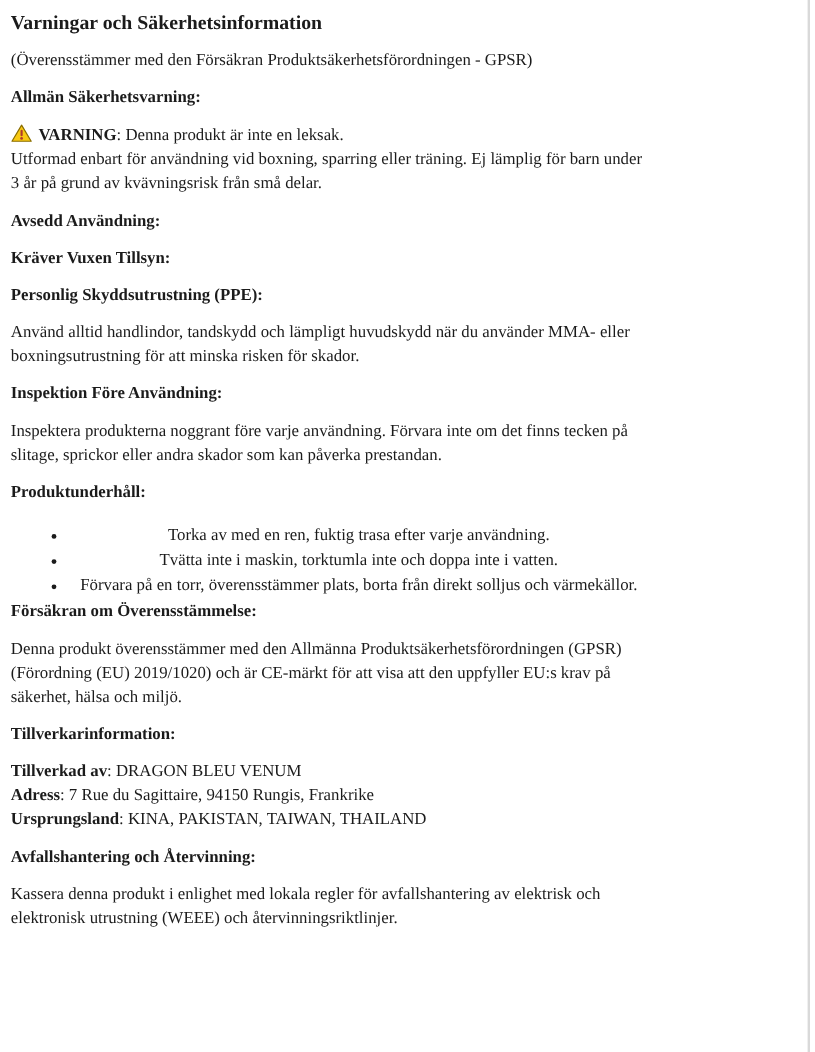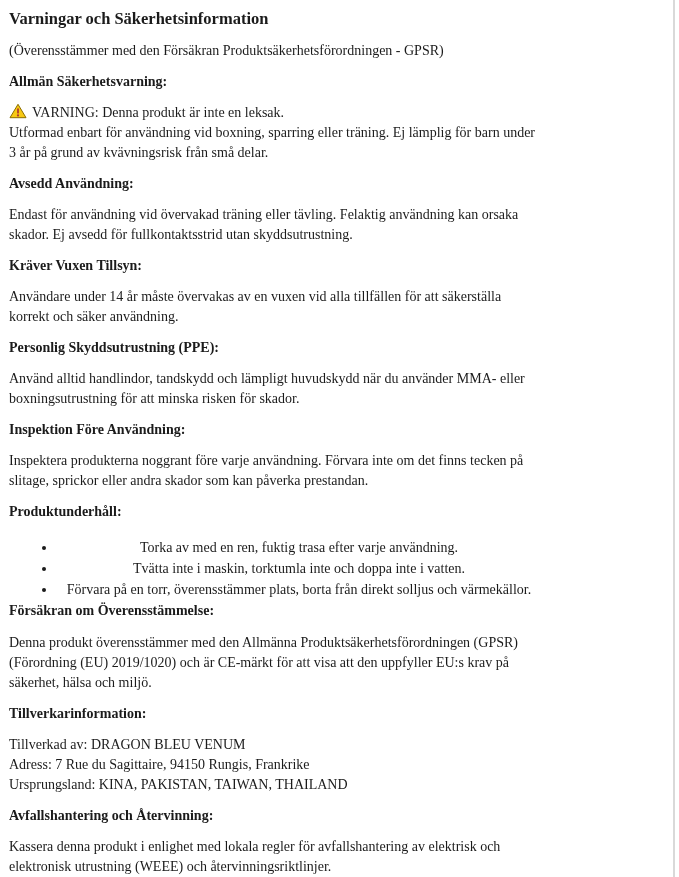--- a/index.html
+++ b/index.html
@@ -45,21 +45,21 @@
   ul.bullets li {
     line-height: 20px;
     margin: 0 0 1px 0;
   }
   .warn-icon {
     display: inline-block;
     vertical-align: -2px;
     margin-right: 5px;
     line-height: 0;
   }
-  b.inline-label { font-weight: normal; }
+  b.inline-label { font-weight: bold; }
 </style>
 </head>
 <body>
 
 <div class="page">
 
   <div class="doc-title">Varningar och Säkerhetsinformation</div>
 
   <p>(Överensstämmer med den Försäkran Produktsäkerhetsförordningen - GPSR)</p>
 
@@ -67,24 +67,22 @@
   <p>
     <span class="warn-icon"><svg width="18" height="16" viewBox="0 0 18 16">
           <path d="M9 1.3 L17 14.7 H1 Z" fill="#f8c913" stroke="#8a6d00" stroke-width="1" stroke-linejoin="round"></path>
           <rect x="8.1" y="5.2" width="1.8" height="5.4" rx="0.9" fill="#b03a2e"></rect>
           <circle cx="9" cy="12.4" r="1.15" fill="#b03a2e"></circle>
         </svg></span><b class="inline-label">VARNING</b><span>: Denna produkt är inte en leksak.</span><br>
     <span>Utformad enbart för användning vid boxning, sparring eller träning. Ej lämplig för barn under 3 år på grund av kvävningsrisk från små delar.</span>
   </p>
 
   <p class="heading">Avsedd Användning:</p>
-  <p>Endast för användning vid övervakad träning eller tävling. Felaktig användning kan orsaka skador. Ej avsedd för fullkontaktsstrid utan skyddsutrustning.</p>
 
   <p class="heading">Kräver Vuxen Tillsyn:</p>
-  <p>Användare under 14 år måste övervakas av en vuxen vid alla tillfällen för att säkerställa korrekt och säker användning.</p>
 
   <p class="heading">Personlig Skyddsutrustning (PPE):</p>
   <p>Använd alltid handlindor, tandskydd och lämpligt huvudskydd när du använder MMA- eller boxningsutrustning för att minska risken för skador.</p>
 
   <p class="heading">Inspektion Före Användning:</p>
   <p>Inspektera produkterna noggrant före varje användning. Förvara inte om det finns tecken på slitage, sprickor eller andra skador som kan påverka prestandan.</p>
 
   <p class="heading">Produktunderhåll:</p>
   <ul class="bullets">
     <li>Torka av med en ren, fuktig trasa efter varje användning.</li>

